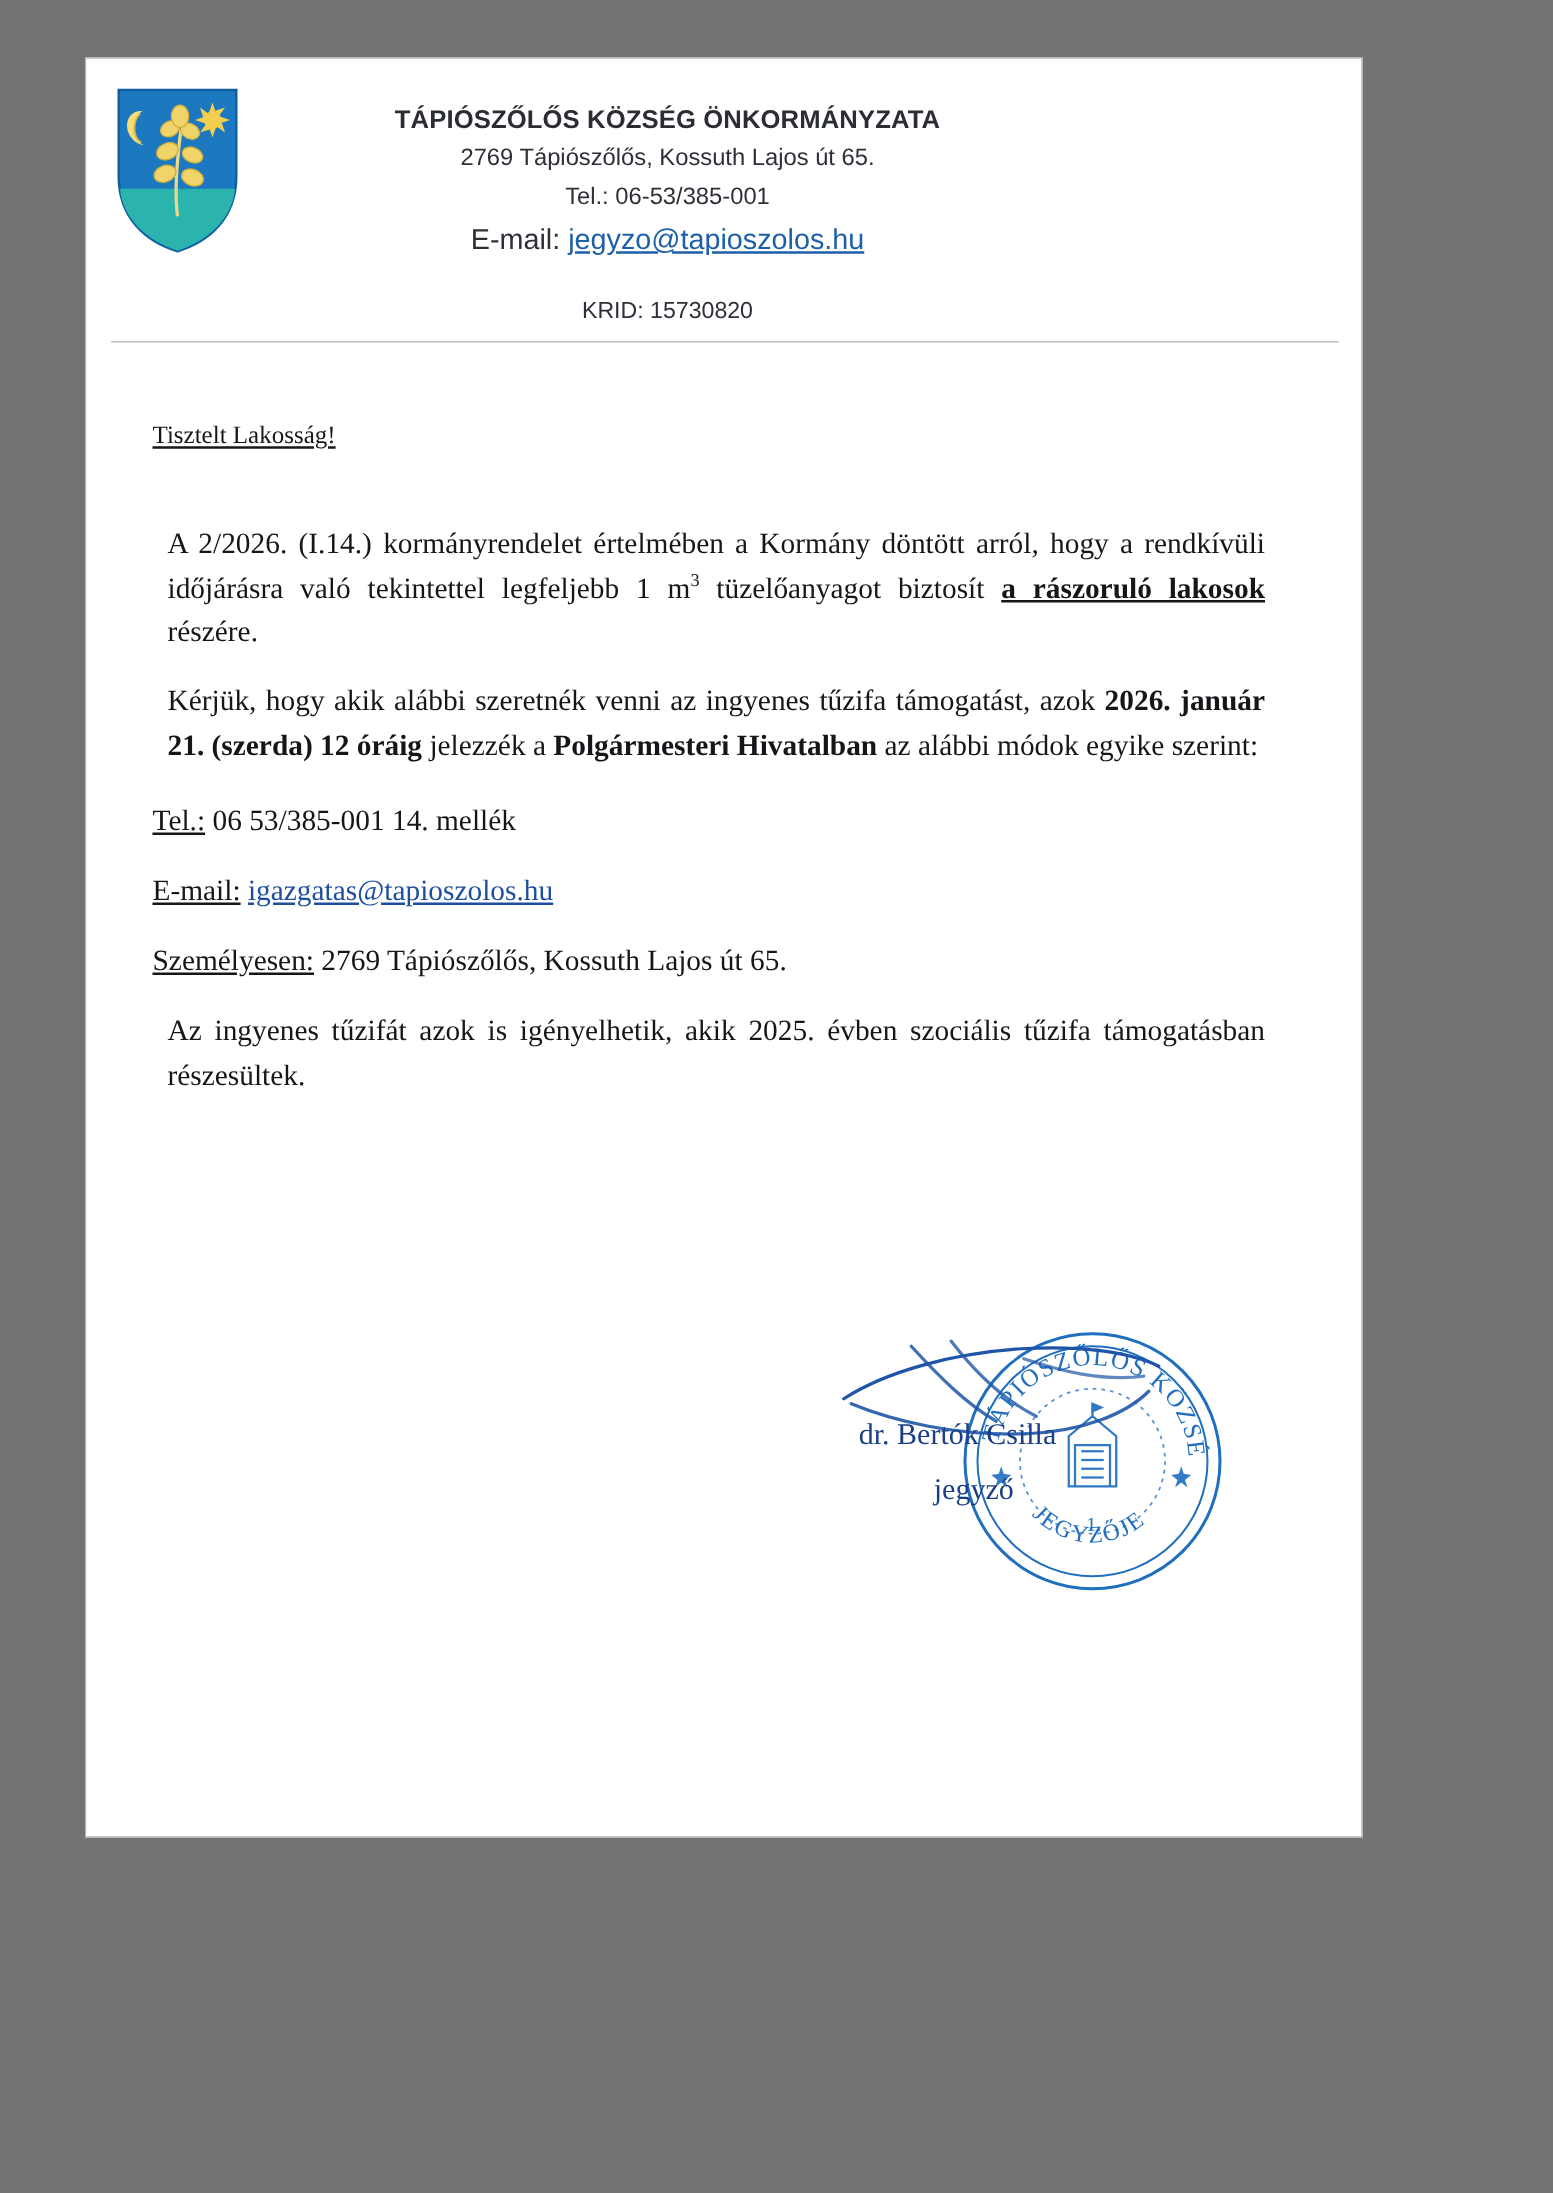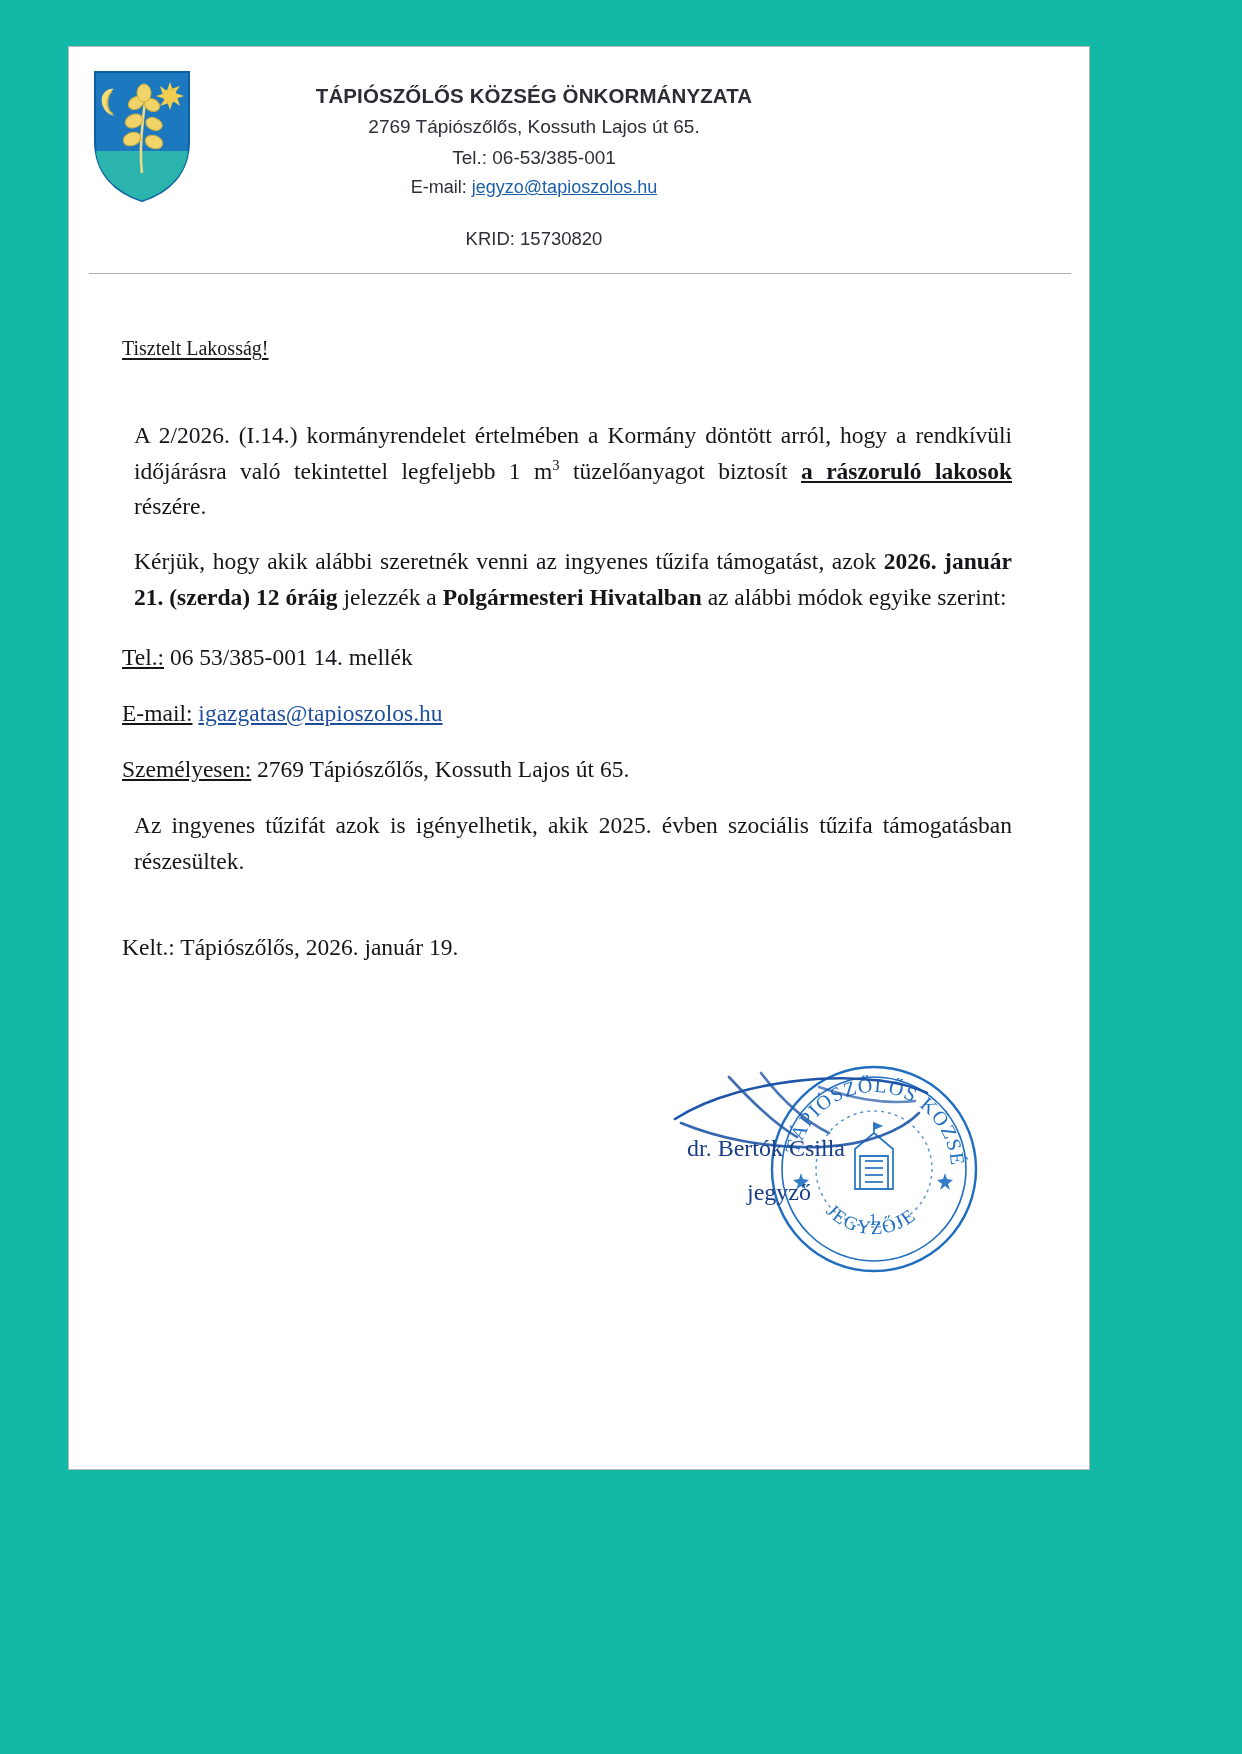--- a/index.html
+++ b/index.html
@@ -12,21 +12,21 @@
     position: relative;
     font-family: "Liberation Serif", serif;
     overflow: hidden;
   }
 
   
   .scan-page {
     position: absolute;
     left: 0; top: 0;
     width: 1242px; height: 1754px;
-    background: #14b8a6;
+    background: #737373;
   }
 
   
   .doc-frame {
     position: absolute;
     left: 68px; top: 46px;
     width: 1022px; height: 1424px;
     border: 1.5px solid #b9b9b9;
     background: #ffffff;
   }
@@ -59,21 +59,21 @@
     letter-spacing: 0.1px;
     line-height: 1.5;
     white-space: nowrap;
   }
   .lh-line {
     font-size: 19px;
     line-height: 1.62;
     color: #2d3038;
   }
   .lh-email-row {
-    font-size: 18px;
+    font-size: 23px;
     line-height: 1.62;
     color: #2d3038;
   }
   .lh-email-link {
     color: #1d5fa8;
     text-decoration: underline;
   }
   .lh-krid {
     font-size: 18.5px;
     margin-top: 26px;
@@ -222,21 +222,20 @@
       <p class="para last-of-block"><span>Kérjük, hogy akik alábbi szeretnék venni az ingyenes tűzifa támogatást, azok </span><span class="b">2026. január 21. (szerda) 12 óráig</span><span> jelezzék a </span><span class="b">Polgármesteri Hivatalban</span><span> az alábbi módok egyike szerint:</span></p>
 
       <p class="line-item"><span class="u">Tel.:</span> <span>06 53/385-001   14. mellék</span></p>
 
       <p class="line-item"><span class="u">E-mail:</span> <a class="link" href="#">igazgatas@tapioszolos.hu</a></p>
 
       <p class="line-item"><span class="u">Személyesen:</span> <span>2769 Tápiószőlős, Kossuth Lajos út 65.</span></p>
 
       <p class="para">Az ingyenes tűzifát azok is igényelhetik, akik 2025. évben szociális tűzifa támogatásban részesültek.</p>
 
-      <div class="kelt">Kelt.: Tápiószőlős, 2026. január 19.</div>
 
     </div>
 
     <div class="signature-block">
 
       <svg class="sig-svg" width="380" height="250" viewBox="0 0 380 250">
 
         <g stroke="#1f6ec0" fill="none">
           <circle cx="205" cy="112" r="102" stroke-width="2.4"></circle>
           <circle cx="205" cy="112" r="92" stroke-width="1.6"></circle>

